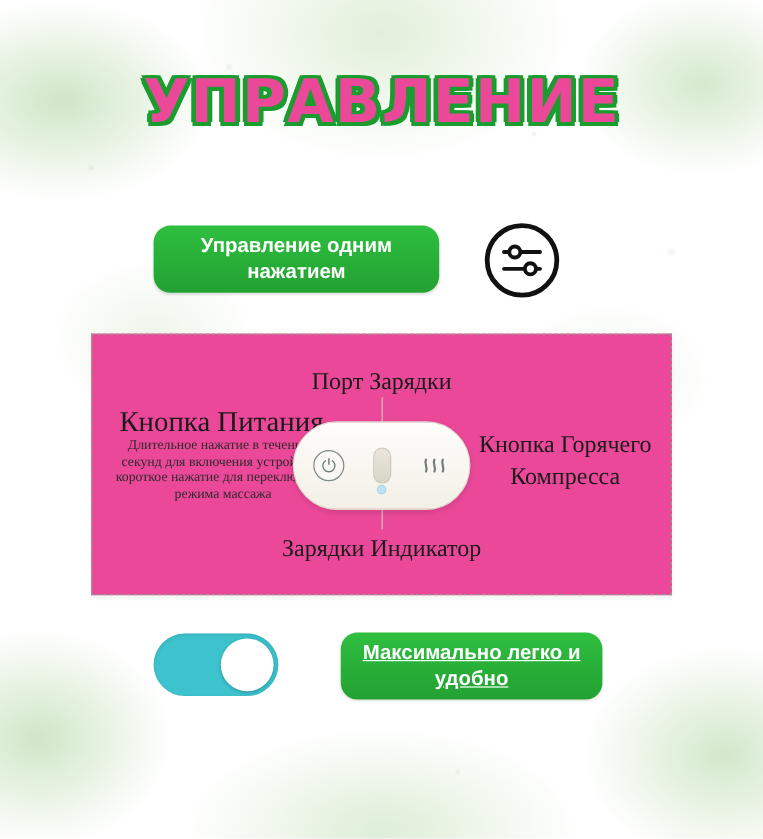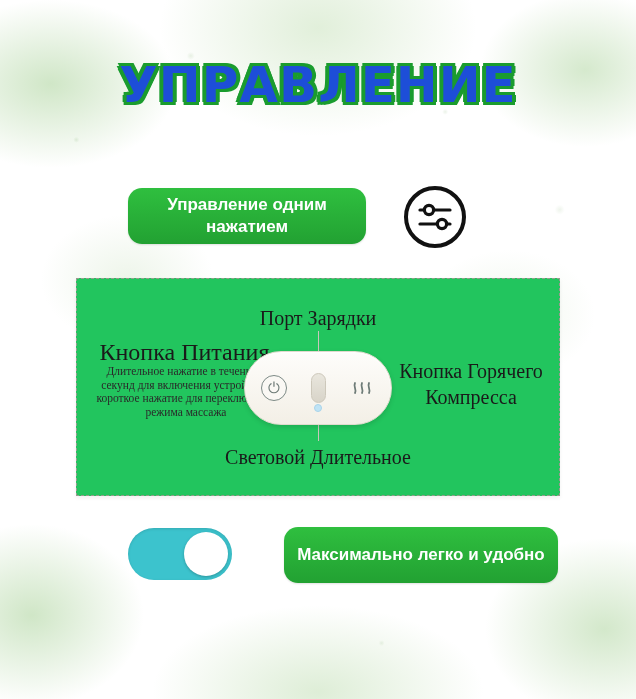--- a/index.html
+++ b/index.html
@@ -42,21 +42,21 @@
   .content { position: relative; width: 100%; height: 100%; }
 
   
   .title {
     position: absolute;
     top: 56px; left: 0; right: 0;
     text-align: center;
     font-size: 50px;
     font-weight: 900;
     letter-spacing: 1px;
-    color: #1d4ed8;
+    color: #ec4899;
     -webkit-text-stroke: 0px;
     text-shadow:
       -3px -3px 0 #1a9c2e, 3px -3px 0 #1a9c2e, -3px 3px 0 #1a9c2e, 3px 3px 0 #1a9c2e,
       -3px 0 0 #1a9c2e, 3px 0 0 #1a9c2e, 0 -3px 0 #1a9c2e, 0 3px 0 #1a9c2e,
       -4px 0 0 #1a9c2e, 4px 0 0 #1a9c2e;
     font-family: "DejaVu Sans", sans-serif;
   }
 
   
   .pill-green {
@@ -68,39 +68,39 @@
     font-size: 17px;
     line-height: 22px;
     text-align: center;
     display: flex;
     align-items: center;
     justify-content: center;
     padding: 6px 1px;
     box-shadow: 0 1px 2px rgba(0,0,0,0.12);
   }
   #badge-one-press { top: 188px; left: 128px; width: 238px; height: 56px; }
-  #badge-easy { top: 527px; left: 284px; width: 274px; height: 56px; }
+  #badge-easy { top: 527px; left: 284px; width: 218px; height: 56px; text-decoration: underline; }
 
   
   .icon-circle {
     position: absolute;
     top: 186px; left: 404px;
     width: 62px; height: 62px;
     border-radius: 50%;
     border: 4px solid #111;
     display: flex; align-items: center; justify-content: center;
     background: transparent;
   }
 
   
   .diagram-card {
     position: absolute;
     top: 278px; left: 76px;
     width: 484px; height: 218px;
-    background: #22c55e;
+    background: #ec4899;
     border: 1px dashed #9a9a8e;
     box-shadow: 0 2px 4px rgba(0,0,0,0.06);
   }
   .diagram-inner { position: relative; width: 100%; height: 100%; }
 
   .lbl {
     position: absolute;
     font-family: "Liberation Serif", serif;
     color: #1a1a1a;
     text-align: center;
@@ -228,21 +228,21 @@
     <div class="diagram-card">
       <div class="diagram-inner">
 
         <div class="lbl" id="lbl-charge-port">Порт Зарядки</div>
 
         <div class="lbl" id="lbl-power-button">Кнопка Питания</div>
         <div class="lbl" id="lbl-power-desc">Длительное нажатие в течение 3 секунд для включения устройства, короткое нажатие для переключения режима массажа</div>
 
         <div class="lbl" id="lbl-hot-compress">Кнопка Горячего Компресса</div>
 
-        <div class="lbl" id="lbl-light-indicator">Световой Длительное</div>
+        <div class="lbl" id="lbl-light-indicator">Зарядки Индикатор</div>
 
         <div class="leader" style="left:198px; top:112px; width:42px; height:1px;"></div>
         <div class="leader" style="right:168px; top:112px; width:42px; height:1px;"></div>
         <div class="leader" style="left:50%; top:52px; width:1px; height:22px;"></div>
         <div class="leader" style="left:50%; bottom:54px; width:1px; height:22px;"></div>
 
         <div class="device">
           <div class="dev-power">⏻</div>
           <div class="dev-slot"></div>
           <div class="dev-heat">

